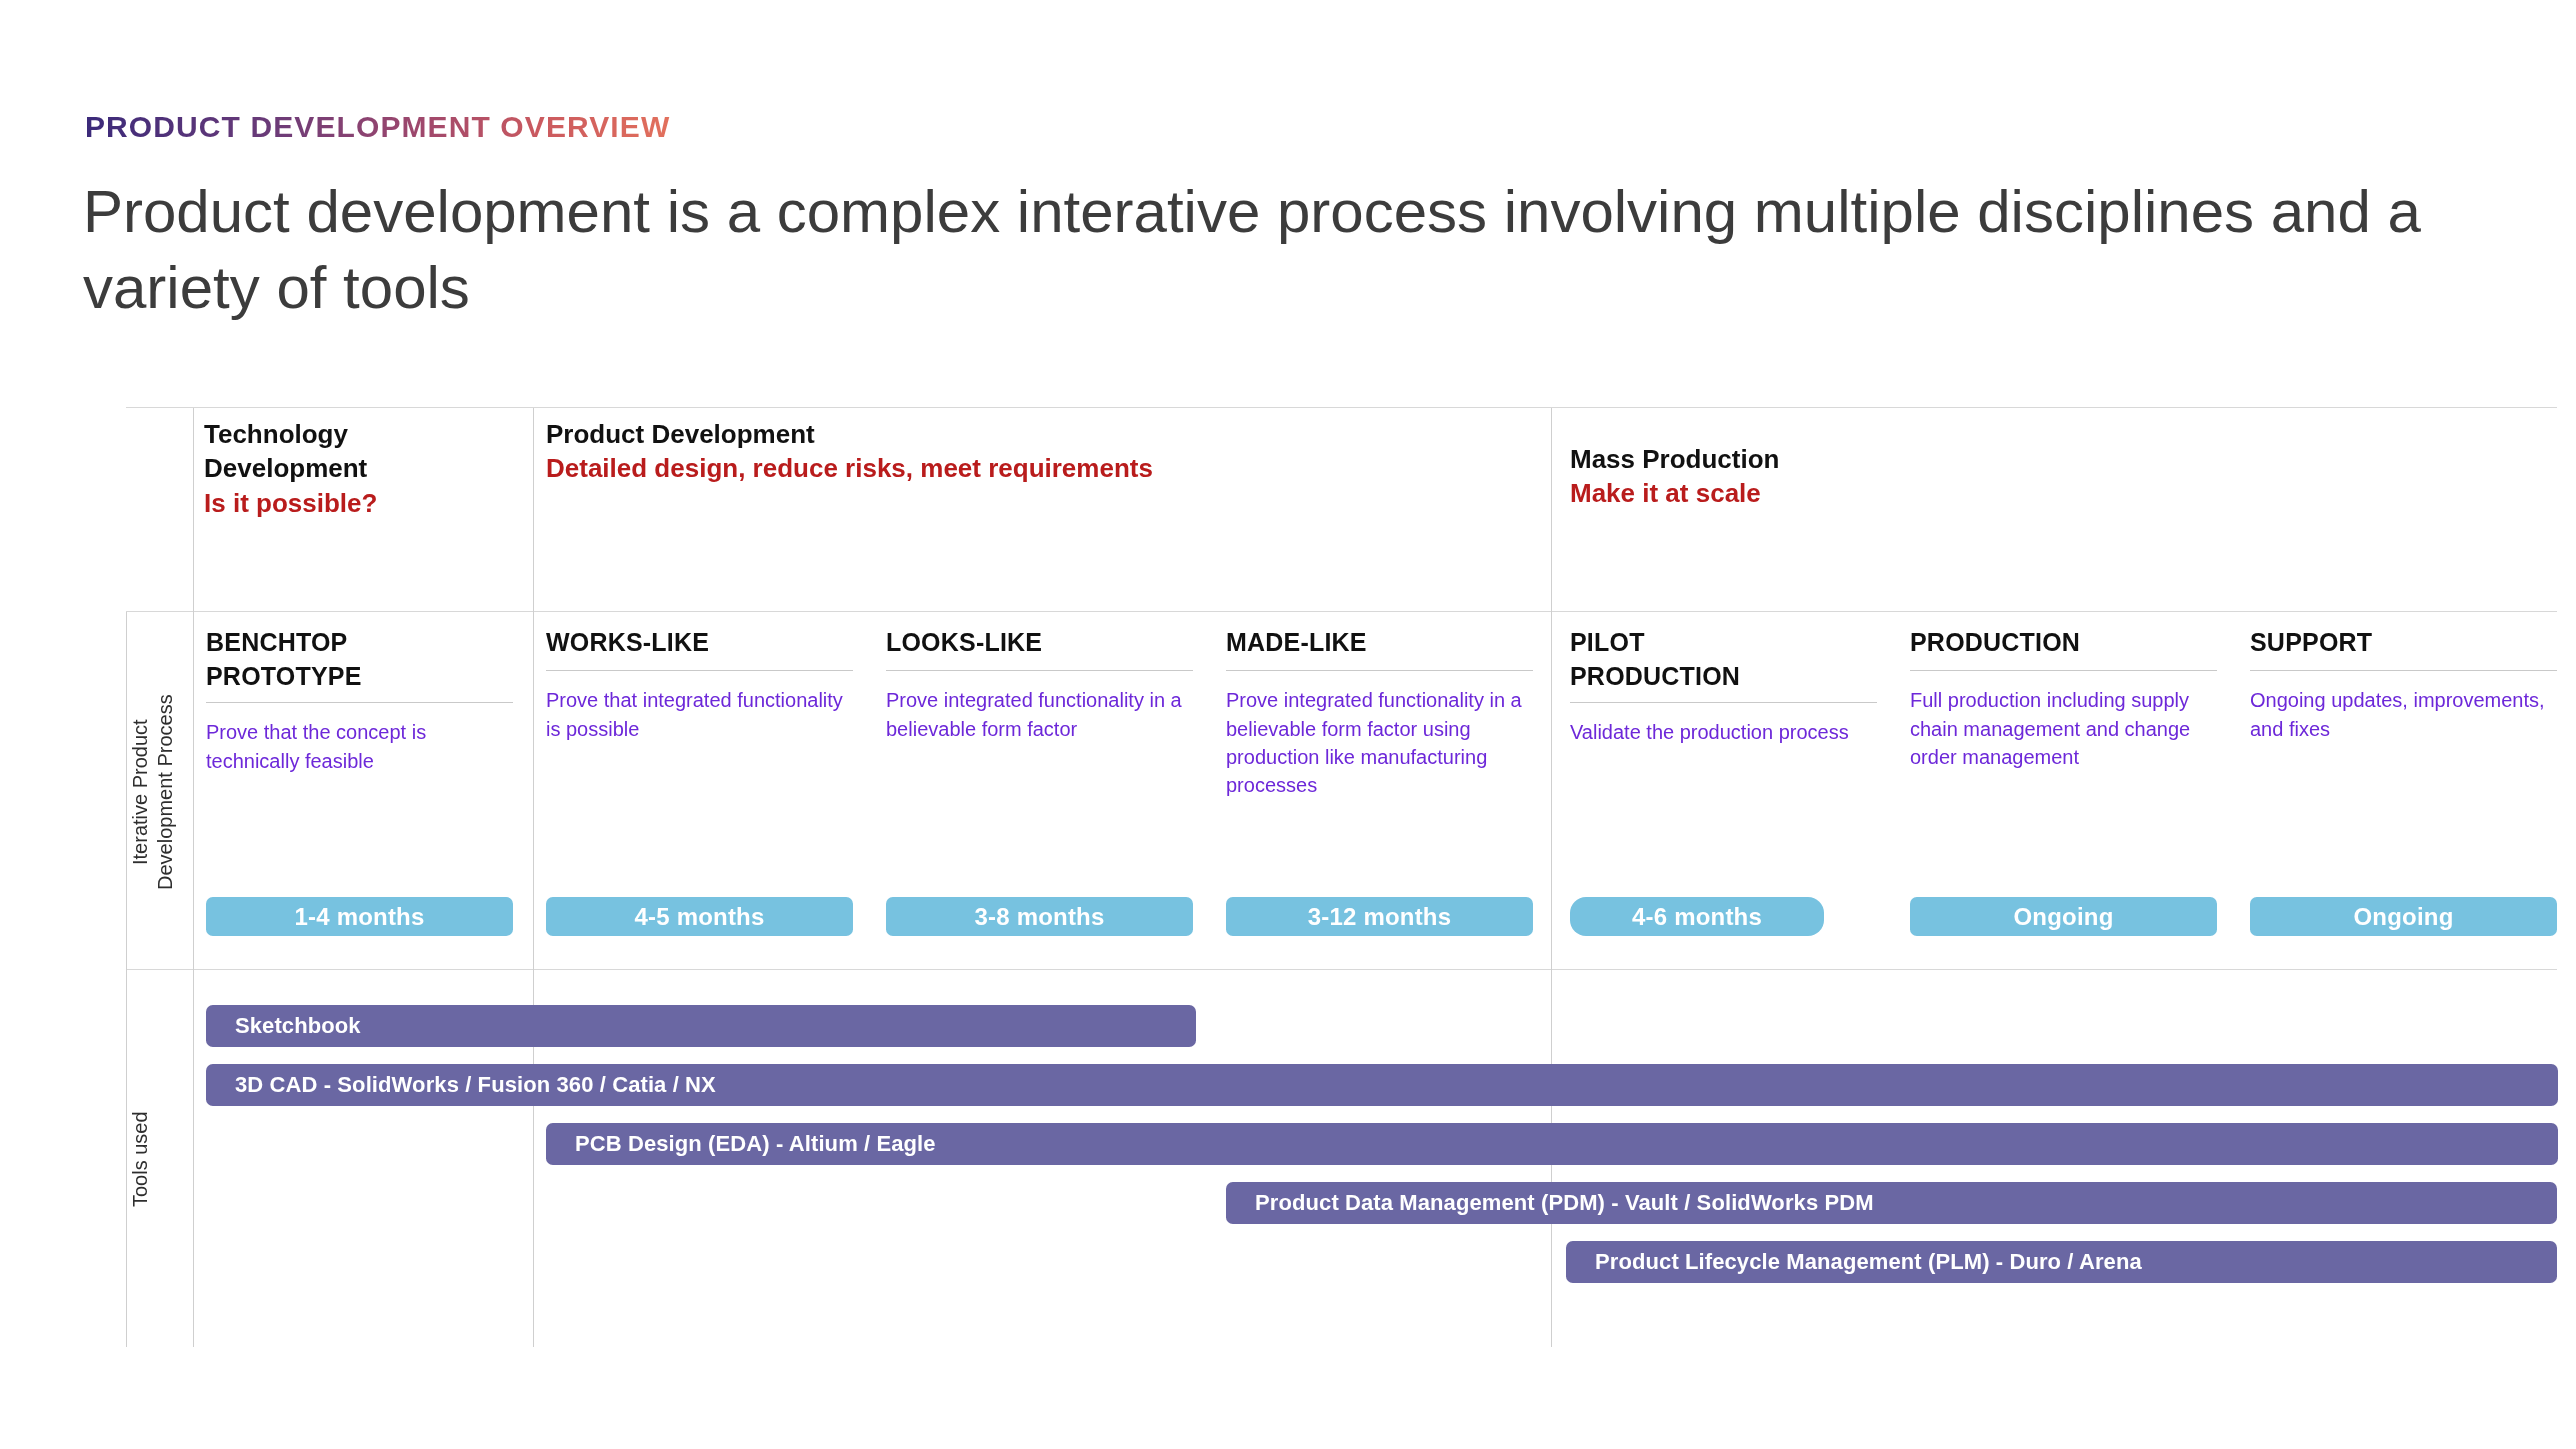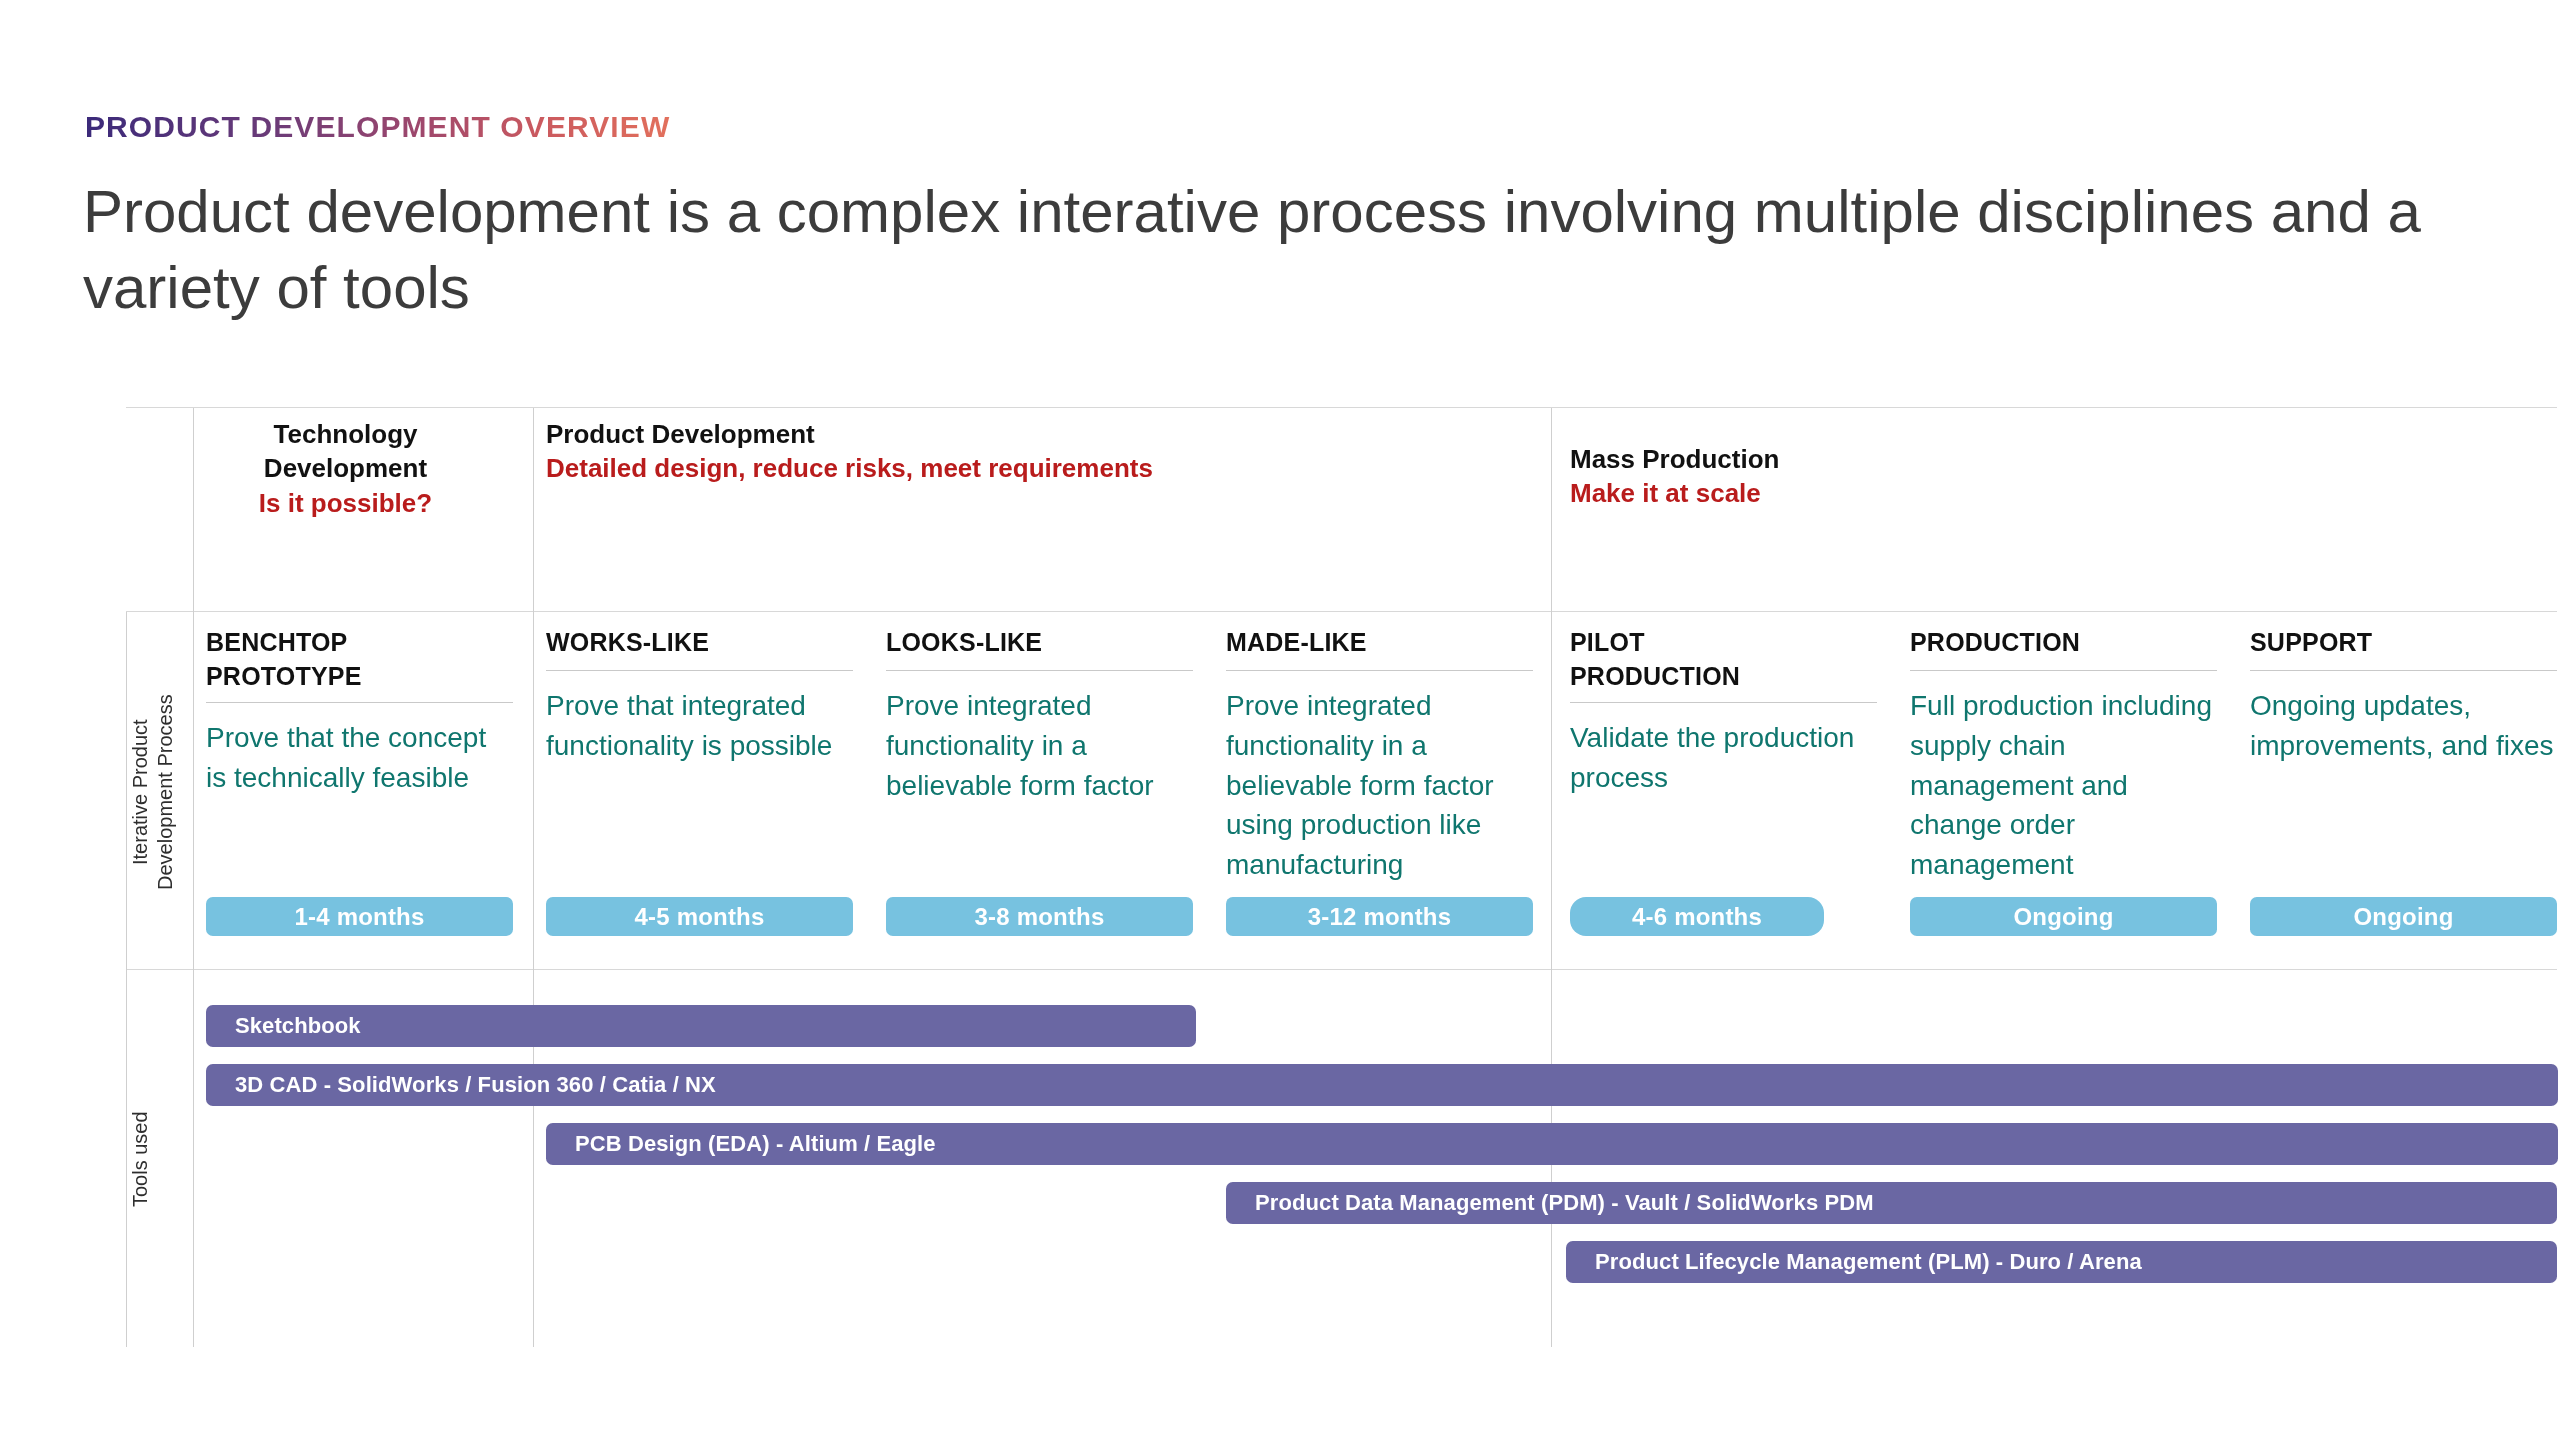--- a/index.html
+++ b/index.html
@@ -40,21 +40,21 @@
   .phase .ptitle{font-size:26px;font-weight:bold;color:#111;line-height:1.32;}
   .phase .psub{font-size:26px;color:#b91c1c;line-height:1.32;font-weight:bold;}
 
   
   .stage{position:absolute;top:626px;}
   .stage .stitle{
     font-size:25px;font-weight:bold;color:#111;letter-spacing:0.2px;
     line-height:1.34;text-transform:uppercase;min-height:35px;
   }
   .stage .srule{height:1px;background:#c9c9c9;margin:8.7px 0 15.5px 0;}
-  .stage .sdesc{font-size:28px;color:#0f766e;line-height:1.42;}
+  .stage .sdesc{font-size:20px;color:#6d28d9;line-height:1.42;}
 
   .pill{
     position:absolute;height:39px;border-radius:6.8px;background:#77c2e0;
     display:flex;align-items:center;justify-content:center;
     color:#ffffff;font-size:24px;font-weight:bold;letter-spacing:0.2px;
   }
 
   
   .toolbar{
     position:absolute;height:42px;border-radius:6.8px;background:#6a67a3;
@@ -79,21 +79,21 @@
   <div class="vline" style="left:533px;top:408px;height:939px;"></div>
   <div class="vline" style="left:1551px;top:408px;height:939px;"></div>
 
   <div class="vline" style="left:126px;top:612px;height:358px;"></div>
   <div class="vline" style="left:126px;top:970px;height:377px;"></div>
 
   <div class="gutter-label" style="left:128px;top:628px;height:329px;width:64px;">Iterative Product
 Development Process</div>
   <div class="gutter-label" style="left:128px;top:1005px;height:309px;width:64px;">Tools used</div>
 
-  <div class="phase" style="left:191px;width:309px;text-align:center;">
+  <div class="phase" style="left:204px;width:309px;">
     <div class="ptitle" style="white-space:pre-line;">Technology
 Development</div>
     <div class="psub">Is it possible?</div>
   </div>
   <div class="phase" style="left:546px;width:986px;">
     <div class="ptitle" style="white-space:pre-line;">Product Development</div>
     <div class="psub">Detailed design, reduce risks, meet requirements</div>
   </div>
   <div class="phase" style="left:1570px;width:870px;">
     <div class="ptitle" style="white-space:pre-line;margin-top:25px;">Mass Production</div>

